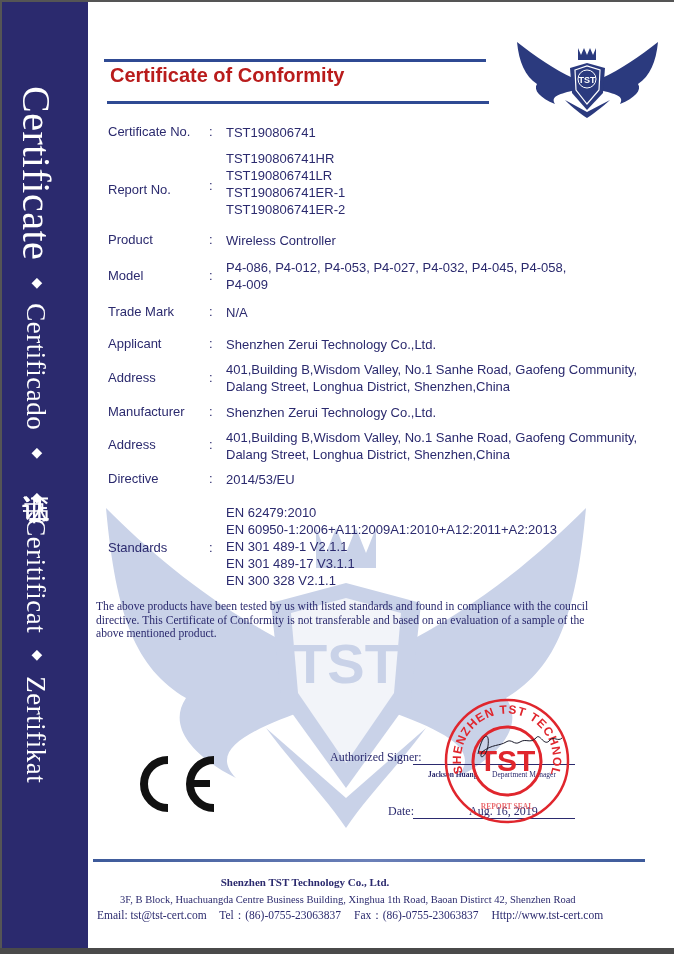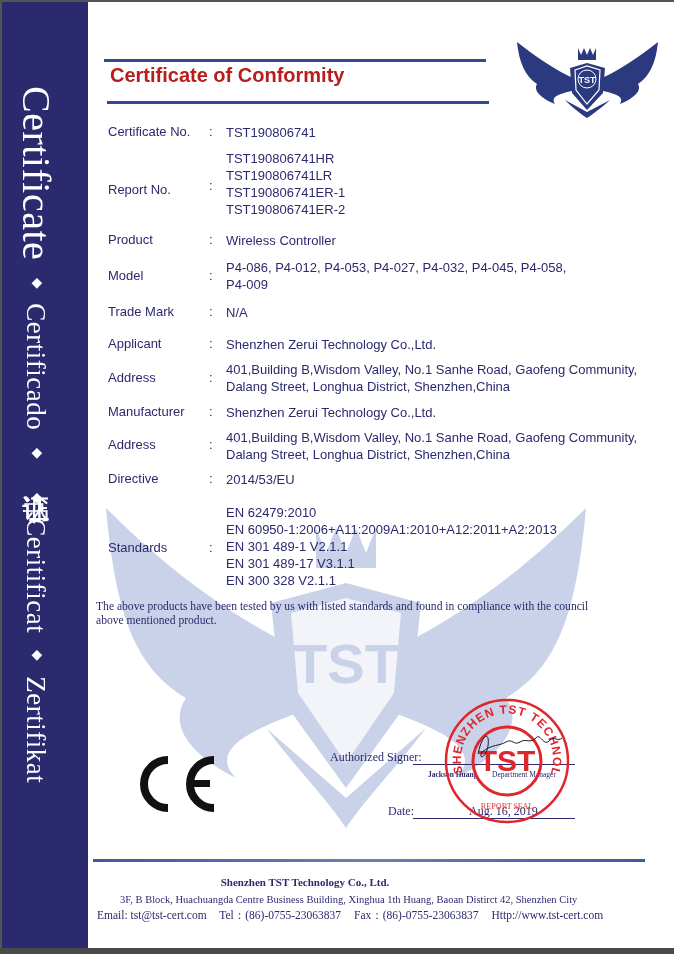--- a/index.html
+++ b/index.html
@@ -202,20 +202,21 @@
       <div>EN 60950-1:2006+A11:2009A1:2010+A12:2011+A2:2013</div>
       <div>EN 301 489-1 V2.1.1</div>
       <div>EN 301 489-17 V3.1.1</div>
       <div>EN 300 328 V2.1.1</div>
     </div>
   </div>
 </div>
 
 <div class="statement">
   <div>The above products have been tested by us with listed standards and found in compliance with the council</div>
+  <div>directive. This Certificate of Conformity is not transferable and based on an evaluation of a sample of the</div>
   <div>above mentioned product.</div>
 </div>
 
 <svg class="ce" viewBox="0 0 88 60">
   <path d="M38 6 A 24 24 0 1 0 38 54" fill="none" stroke="#111" stroke-width="8"></path>
   <path d="M84 6 A 24 24 0 1 0 84 54" fill="none" stroke="#111" stroke-width="8"></path>
   <rect x="60" y="26" width="20" height="7" fill="#111"></rect>
 </svg>
 
 <div class="signer-label">Authorized Signer:</div>
@@ -237,21 +238,21 @@
   </text>
   <text x="64" y="74" text-anchor="middle" font-family="Liberation Sans, sans-serif" font-weight="bold" font-size="30" fill="#e0262d">TST</text>
   <text x="64" y="112" text-anchor="middle" font-family="Liberation Serif, serif" font-weight="bold" font-size="7.5" fill="#e0262d" opacity="0.7">REPORT SEAL</text>
 </svg>
 <svg class="signature" viewBox="0 0 100 40">
   <path d="M8 30 C 12 10, 20 6, 18 22 C 16 34, 8 36, 12 28 C 22 20, 30 22, 36 18 C 42 14, 44 22, 50 18 C 56 14, 60 20, 66 14 C 70 8, 74 24, 80 16 C 84 12, 88 18, 92 14" fill="none" stroke="#1a1a2a" stroke-width="1"></path>
 </svg>
 
 <div class="footer-rule"></div>
 <div class="footer-company"><span>Shenzhen TST Technology Co., Ltd.</span></div>
-<div class="footer-address">3F, B Block, Huachuangda Centre Business Building, Xinghua 1th Huang, Baoan Distirct 42, Shenzhen City</div>
+<div class="footer-address">3F, B Block, Huachuangda Centre Business Building, Xinghua 1th Road, Baoan Distirct 42, Shenzhen Road</div>
 <div class="footer-contact">
   <span>Email: tst@tst-cert.com</span>
   <span>Tel：(86)-0755-23063837</span>
   <span>Fax：(86)-0755-23063837</span>
   <span>Http://www.tst-cert.com</span>
 </div>
 
 <div class="frame-bottom"></div>
 
 </body></html>

